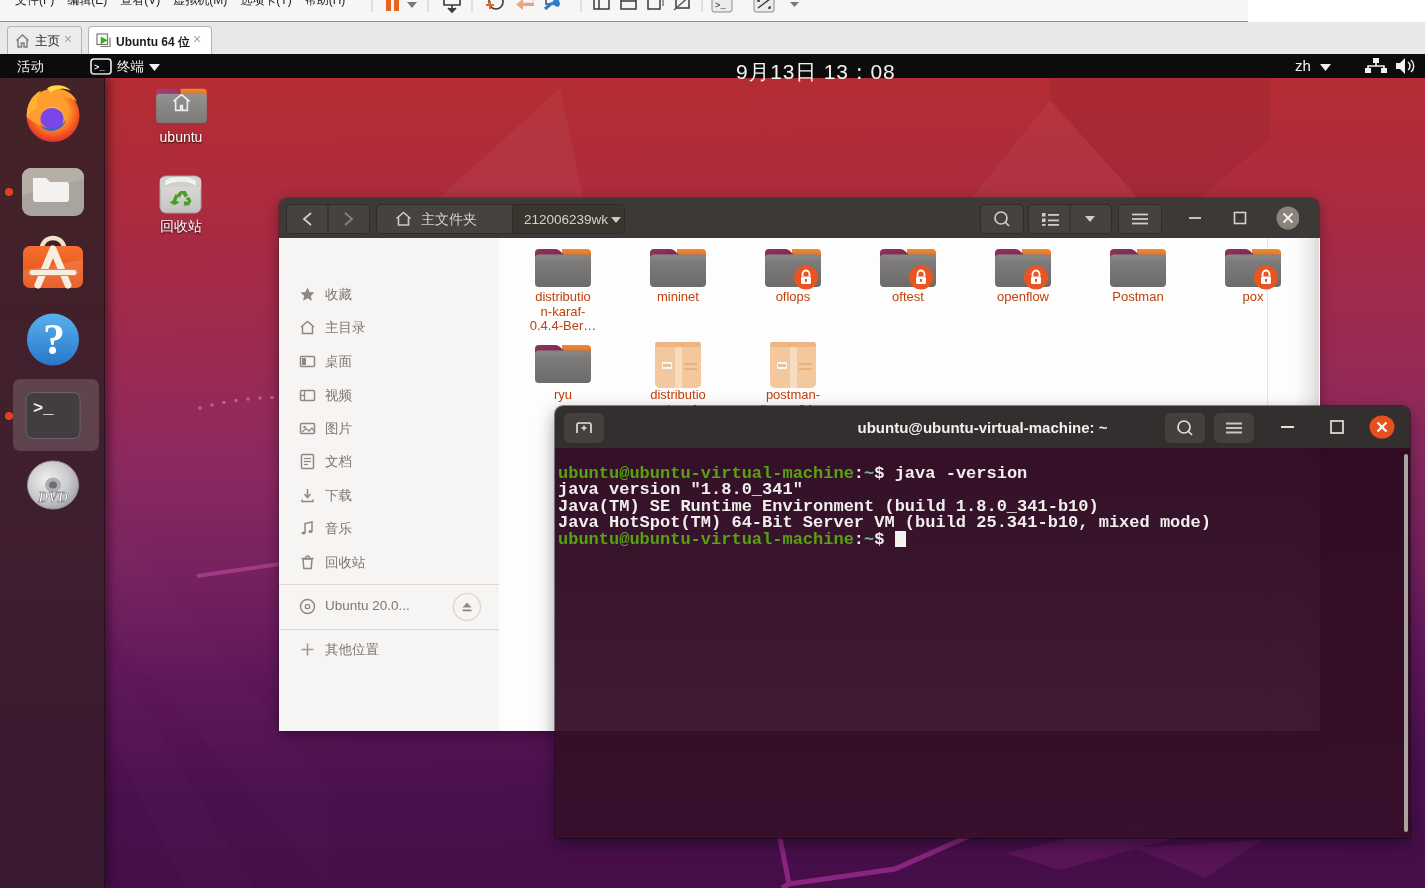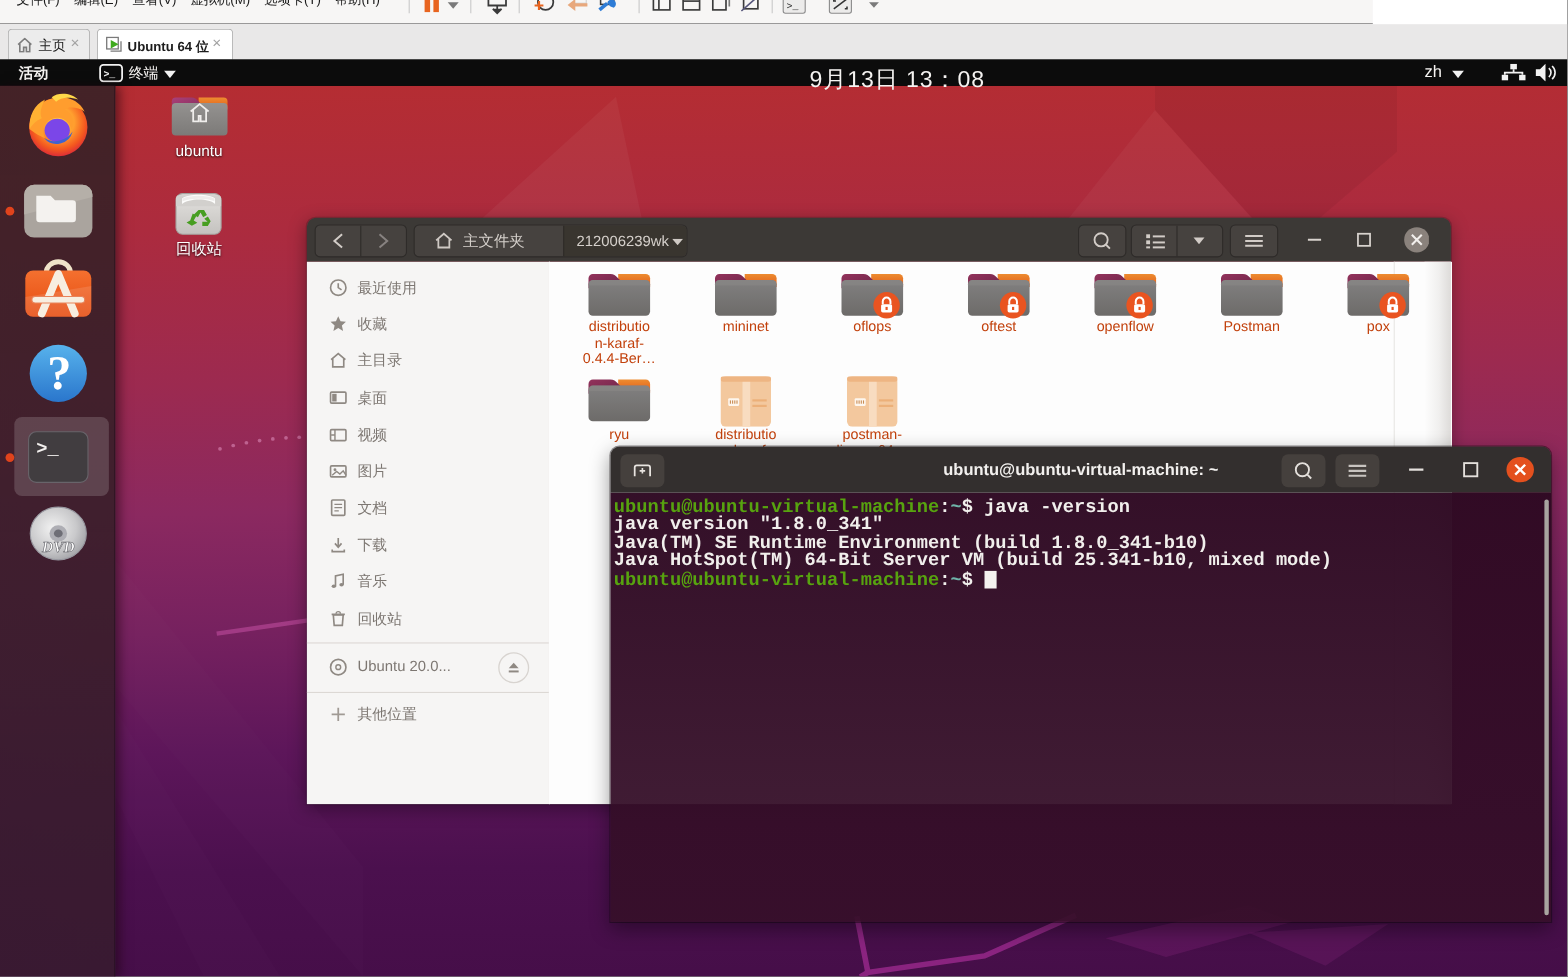--- a/index.html
+++ b/index.html
@@ -152,21 +152,21 @@
 
         <g stroke="#9c2a8e" stroke-width="5" fill="none" opacity="0.8">
           <path d="M779 755 L789 806 L895 791 L978 754"></path>
           <path d="M789 806 L782 810"></path>
         </g>
         <polygon points="1005,775 1135,745 1175,760 1060,792" fill="rgba(190,55,170,0.16)"></polygon>
         <polygon points="1135,770 1262,762 1205,800" fill="rgba(190,55,170,0.14)"></polygon>
       </svg>
     </div>
     <div id="ubar" class="abs">
-      <span style="position:absolute;left:17px;top:4px;font-weight:bold;">活动</span>
+      <span style="position:absolute;left:17px;top:4px;">活动</span>
       <svg width="22" height="17" viewBox="0 0 22 17" style="position:absolute;left:90px;top:4px">
         <rect x="1" y="1" width="20" height="15" rx="3" fill="none" stroke="#f2f2f2" stroke-width="1.6"></rect>
         <text x="4" y="12" font-size="9" font-weight="bold" fill="#f2f2f2" font-family="Liberation Mono">&gt;_</text>
       </svg>
       <span style="position:absolute;left:117px;top:4px;">终端</span>
       <svg width="11" height="7" viewBox="0 0 11 7" style="position:absolute;left:149px;top:10px">
         <path d="M0 0 h11 l-5.5 7 z" fill="#f2f2f2"></path>
       </svg>
       <span style="position:absolute;left:736px;top:4px;font-size:21px;letter-spacing:0.8px;">9月13日 13：08</span>
       <span style="position:absolute;left:1295px;top:3px;font-size:15px;">zh</span>
@@ -342,27 +342,20 @@
             </svg>
         </div>
         <svg width="120" height="40" style="position:absolute;left:900px;top:0">
           <line x1="10" y1="20" x2="22" y2="20" stroke="#d8d3ce" stroke-width="1.8"></line>
           <rect x="55.5" y="14.5" width="11" height="11" fill="none" stroke="#d8d3ce" stroke-width="1.6"></rect>
           <circle cx="109" cy="20" r="11.5" fill="#8a827c"></circle>
           <path d="M104.5 15.5 l9 9 M113.5 15.5 l-9 9" stroke="#f2efec" stroke-width="1.9"></path>
         </svg>
       </div>
       <div id="fside" class="abs">
-        <div class="srow" style="top:7px;">
-            <span class="ic"><svg width="17" height="17">
-                <circle cx="8.5" cy="8.5" r="7" fill="none" stroke="#8f8983" stroke-width="1.5"></circle>
-                <path d="M8.5 4.5 v4 l3 2" stroke="#8f8983" stroke-width="1.5" fill="none"></path>
-              </svg></span>
-            <span class="tx">最近使用</span>
-          </div>
         <div class="srow" style="top:40px;">
             <span class="ic"><svg width="17" height="17">
                 <path d="M8.5 1.5 l2.1 4.6 4.9 0.5 -3.7 3.3 1.1 4.9 -4.4 -2.6 -4.4 2.6 1.1 -4.9 -3.7 -3.3 4.9 -0.5 z" fill="#8f8983"></path>
               </svg></span>
             <span class="tx">收藏</span>
           </div>
         <div class="srow" style="top:73px;">
             <span class="ic"><svg width="17" height="17">
                 <path d="M2 8 L8.5 2.5 L15 8 M3.5 7 V14.5 h10 V7" fill="none" stroke="#8f8983" stroke-width="1.5"></path>
               </svg></span>
@@ -566,21 +559,21 @@
             </svg>
         </div>
         <svg width="130" height="42" style="position:absolute;left:716px;top:0">
           <line x1="10" y1="21" x2="23" y2="21" stroke="#e4e0dc" stroke-width="2"></line>
           <rect x="60" y="15" width="12" height="12" fill="none" stroke="#e4e0dc" stroke-width="1.7"></rect>
           <ellipse cx="111" cy="21" rx="12.5" ry="11.5" fill="#e4501e"></ellipse>
           <path d="M106.5 16.5 l9 9 M115.5 16.5 l-9 9" stroke="#fff" stroke-width="2.2"></path>
         </svg>
       </div>
       <div id="tbody" class="abs">
-          <pre style="margin:0;padding:6px 0 0 3px;font:inherit;line-height:16.25px;"><span style="color:#57a30f">ubuntu@ubuntu-virtual-machine</span>:<span style="color:#6fb3a9">~</span>$ java -version
+          <pre style="margin:0;padding:18px 0 0 3px;font:inherit;line-height:16.25px;"><span style="color:#57a30f">ubuntu@ubuntu-virtual-machine</span>:<span style="color:#6fb3a9">~</span>$ java -version
 java version "1.8.0_341"
 Java(TM) SE Runtime Environment (build 1.8.0_341-b10)
 Java HotSpot(TM) 64-Bit Server VM (build 25.341-b10, mixed mode)
 <span style="color:#57a30f">ubuntu@ubuntu-virtual-machine</span>:<span style="color:#6fb3a9">~</span>$ <span style="display:inline-block;width:11px;height:16px;background:#f4f2ef;vertical-align:-3px;"></span></pre>
         <div style="position:absolute;right:2px;top:6px;width:4px;height:378px;background:#a8a5a0;border-radius:2px;"></div>
       </div>
     </div>
   </div>
 </div>
 

